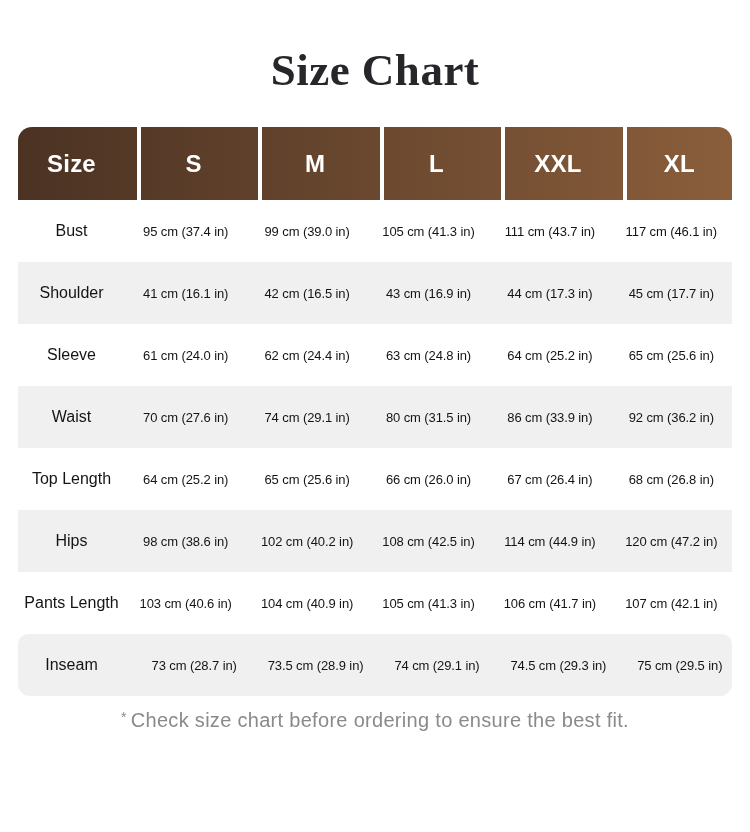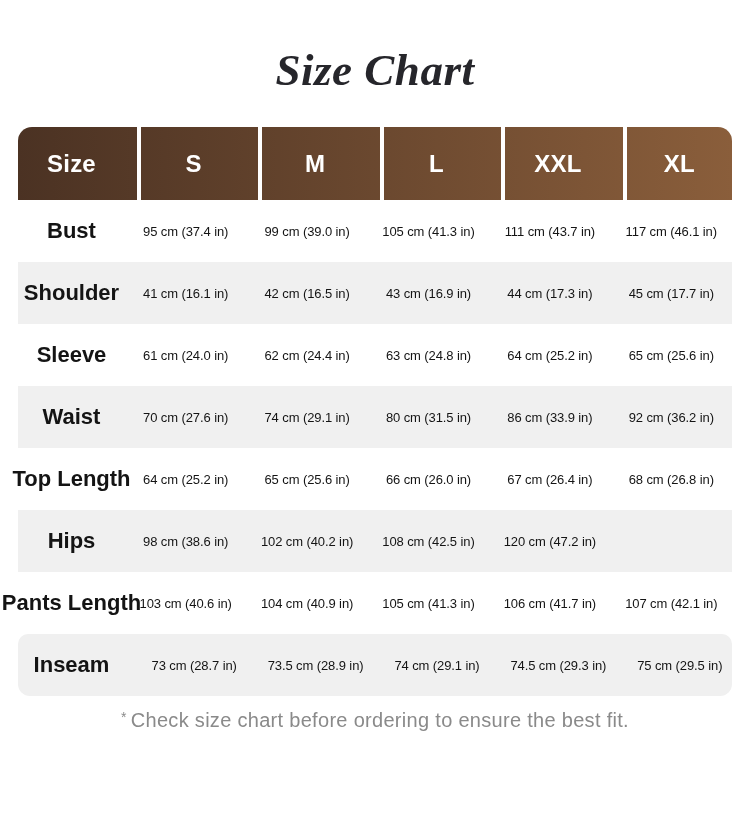--- a/index.html
+++ b/index.html
@@ -16,21 +16,20 @@
   }
   .page-title {
     margin: 40px 0 0 0;
     text-align: center;
     font-family: "Liberation Serif", "DejaVu Serif", serif;
     font-weight: 700;
     font-size: 45px;
     line-height: 60px;
     letter-spacing: 0.5px;
     color: var(--c-title, #26262b);
-    font-style: italic;
   }
   .chart {
     width: 714px;
     margin: 27px auto 0 auto;
   }
   .header-row {
     display: grid;
     grid-template-columns: 107px repeat(5, 1fr);
     height: 73px;
     background: linear-gradient(90deg, var(--c-head-1, #4b3223), var(--c-head-2, #8a5e3b));
@@ -63,22 +62,22 @@
     gap: 17px;
   }
   .cell {
     display: flex;
     align-items: center;
     justify-content: center;
     color: var(--c-text, #141414);
     white-space: nowrap;
   }
   .cell.label {
-    font-weight: 700;
-    font-size: 22px;
+    font-weight: 400;
+    font-size: 16px;
   }
   .cell.value {
     font-size: 13px;
     letter-spacing: -0.1px;
   }
   .footnote {
     margin-top: 13px;
     text-align: center;
     font-size: 20px;
     letter-spacing: 0.3px;
@@ -143,20 +142,21 @@
         <div class="cell value">65 cm (25.6 in)</div>
         <div class="cell value">66 cm (26.0 in)</div>
         <div class="cell value">67 cm (26.4 in)</div>
         <div class="cell value">68 cm (26.8 in)</div>
       </div>
       <div class="row stripe">
         <div class="cell label">Hips</div>
         <div class="cell value">98 cm (38.6 in)</div>
         <div class="cell value">102 cm (40.2 in)</div>
         <div class="cell value">108 cm (42.5 in)</div>
+        <div class="cell value">114 cm (44.9 in)</div>
         <div class="cell value">120 cm (47.2 in)</div>
       </div>
       <div class="row">
         <div class="cell label">Pants Length</div>
         <div class="cell value">103 cm (40.6 in)</div>
         <div class="cell value">104 cm (40.9 in)</div>
         <div class="cell value">105 cm (41.3 in)</div>
         <div class="cell value">106 cm (41.7 in)</div>
         <div class="cell value">107 cm (42.1 in)</div>
       </div>

